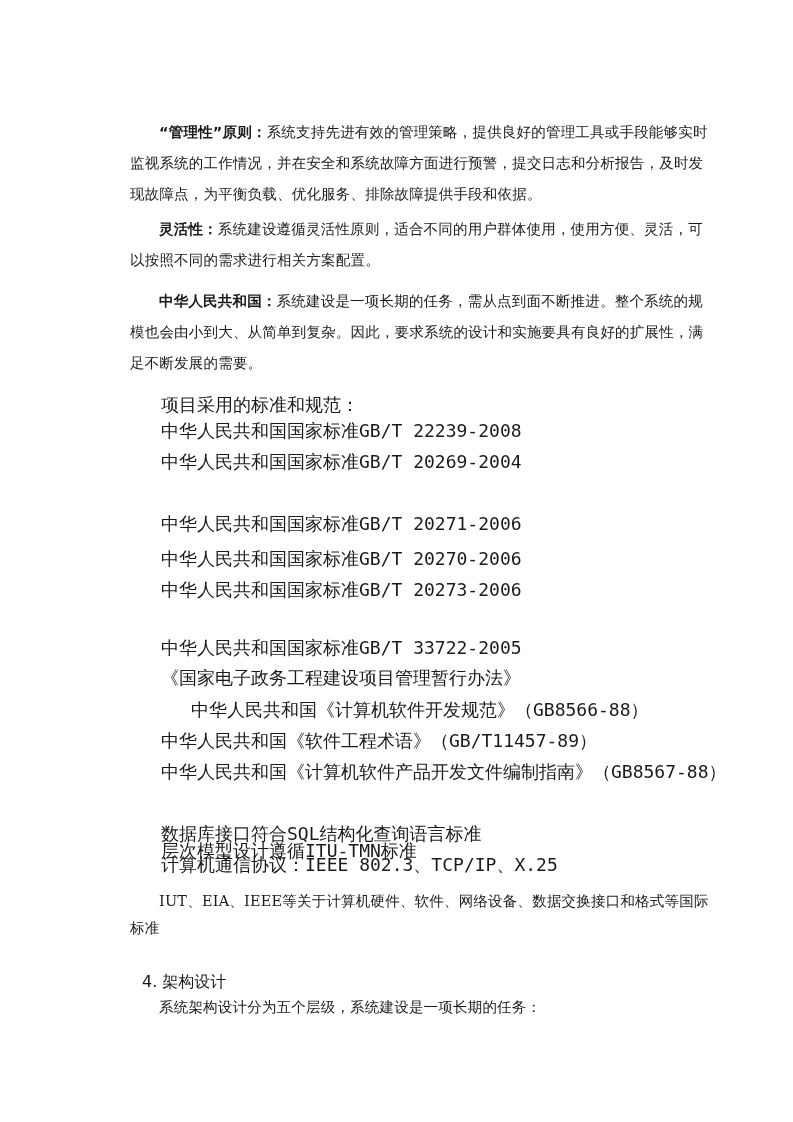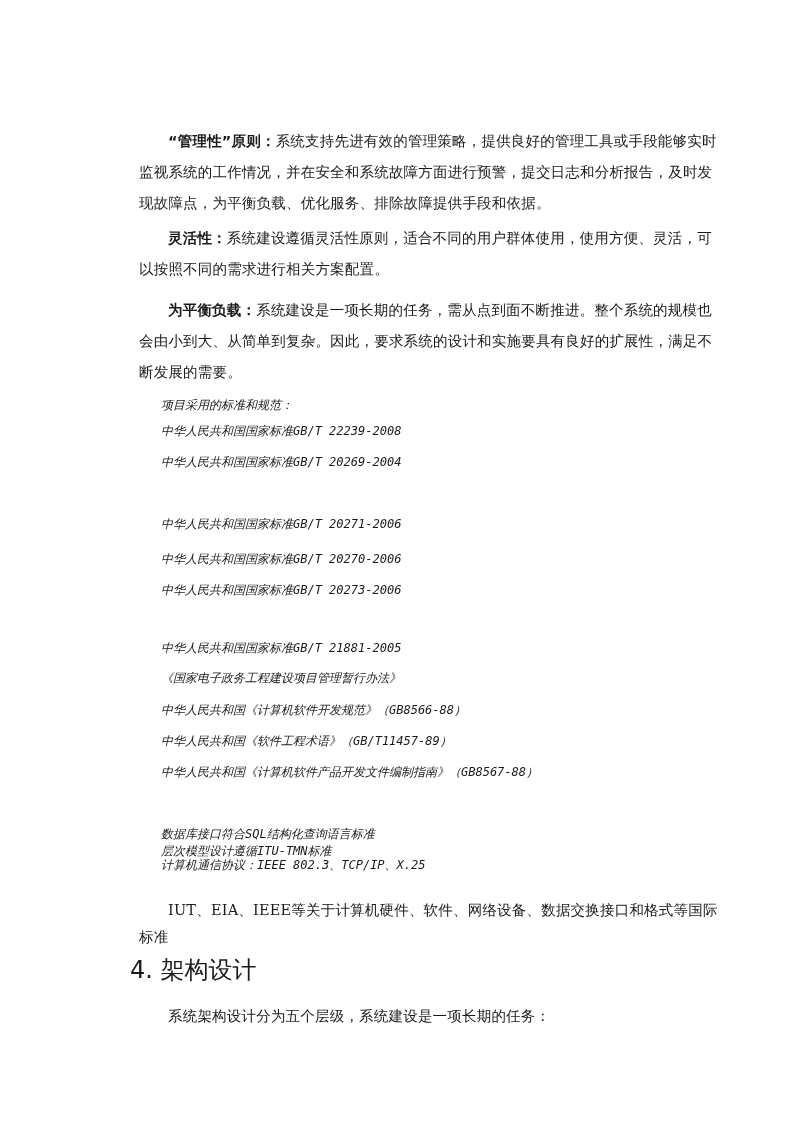--- a/index.html
+++ b/index.html
@@ -1,48 +1,48 @@
 <!DOCTYPE html>
 <html><head>
   <meta charset="utf-8">
   <style>
     html, body { margin: 0; padding: 0; background: #ffffff; }
     body { width: 793px; height: 1122px; position: relative; overflow: hidden;
            font-family: "DejaVu Serif", "Liberation Serif", serif; color: #1a1a1a; }
     .page { position: absolute; left: 0; top: 0; width: 793px; height: 1122px; }
     .para { position: absolute; left: 130px; width: 584px; font-size: 14.5px; line-height: 31px;
-            text-indent: 29px; letter-spacing: 0.2px; margin: 9px; }
+            text-indent: 29px; letter-spacing: 0.2px; margin: 0; }
     .para b { font-weight: bold; font-family: "DejaVu Sans", "Liberation Sans", sans-serif; }
-    .std { position: absolute; left: 161px; font-size: 12px; line-height: 20px; margin: 0;
-           white-space: nowrap; font-family: "DejaVu Sans Mono", "Liberation Mono", monospace; letter-spacing: 0px; font-style: italic; }
+    .std { position: absolute; left: 161px; font-size: 18px; line-height: 20px; margin: 0;
+           white-space: nowrap; font-family: "DejaVu Sans Mono", "Liberation Mono", monospace; letter-spacing: 0px; }
     .std-cn { font-family: "DejaVu Serif", "Liberation Serif", serif; }
-    .heading { position: absolute; left: 130px; top: 956px; font-size: 24px; line-height: 28px; margin: 0;
+    .heading { position: absolute; left: 130px; top: 956px; font-size: 16px; line-height: 28px; margin: 12px;
                font-family: "DejaVu Sans", "Liberation Sans", sans-serif; font-weight: normal; }
   </style>
 </head>
 <body>
 
 <div class="page">
 
   <p class="para" style="top:117px;"><b>“管理性”原则</b><b>：</b><span>系统支持先进有效的管理策略，提供良好的管理工具或手段能够实时监视系统的工作情况，并在安全和系统故障方面进行预警，提交日志和分析报告，及时发现故障点，为平衡负载、优化服务、排除故障提供手段和依据。</span></p>
 
   <p class="para" style="top:214px;"><b>灵活性</b><b>：</b><span>系统建设遵循灵活性原则，适合不同的用户群体使用，使用方便、灵活，可以按照不同的需求进行相关方案配置。</span></p>
 
-  <p class="para" style="top:286px;"><b>为平衡负载</b><b>：</b><span>系统建设是一项长期的任务，需从点到面不断推进。整个系统的规模也会由小到大、从简单到复杂。因此，要求系统的设计和实施要具有良好的扩展性，满足不断发展的需要。</span></p>
+  <p class="para" style="top:286px;"><b>中华人民共和国</b><b>：</b><span>系统建设是一项长期的任务，需从点到面不断推进。整个系统的规模也会由小到大、从简单到复杂。因此，要求系统的设计和实施要具有良好的扩展性，满足不断发展的需要。</span></p>
 
   <p class="std std-cn" style="top:395px;">项目采用的标准和规范：</p>
 
   <p class="std" style="top:421px;">中华人民共和国国家标准GB/T 22239-2008</p>
   <p class="std" style="top:452px;">中华人民共和国国家标准GB/T 20269-2004</p>
   <p class="std" style="top:509px;margin-top:40px;">中华人民共和国国家标准GB/T 20270-2006</p>
   <p class="std" style="top:514px;text-align:center;">中华人民共和国国家标准GB/T 20271-2006</p>
   <p class="std" style="top:580px;">中华人民共和国国家标准GB/T 20273-2006</p>
-  <p class="std" style="top:638px;">中华人民共和国国家标准GB/T 21881-2005</p>
+  <p class="std" style="top:638px;">中华人民共和国国家标准GB/T 33722-2005</p>
   <p class="std std-cn" style="top:668px;">《国家电子政务工程建设项目管理暂行办法》</p>
-  <p class="std" style="top:700px;">中华人民共和国《计算机软件开发规范》（GB8566-88）</p>
+  <p class="std" style="top:700px;margin-left:30px;">中华人民共和国《计算机软件开发规范》（GB8566-88）</p>
   <p class="std" style="top:731px;text-align:right;">中华人民共和国《软件工程术语》（GB/T11457-89）</p>
   <p class="std" style="top:762px;">中华人民共和国《计算机软件产品开发文件编制指南》（GB8567-88）</p>
   <p class="std" style="top:793px;margin-top:48px;">层次模型设计遵循ITU-TMN标准</p>
   <p class="std" style="top:824px;">数据库接口符合SQL结构化查询语言标准</p>
   <p class="std" style="top:855px;">计算机通信协议：IEEE 802.3、TCP/IP、X.25</p>
 
   <p class="para" style="top:888px; line-height:27px;">IUT、EIA、IEEE等关于计算机硬件、软件、网络设备、数据交换接口和格式等国际标准</p>
 
   <h2 class="heading">4. 架构设计</h2>
 

